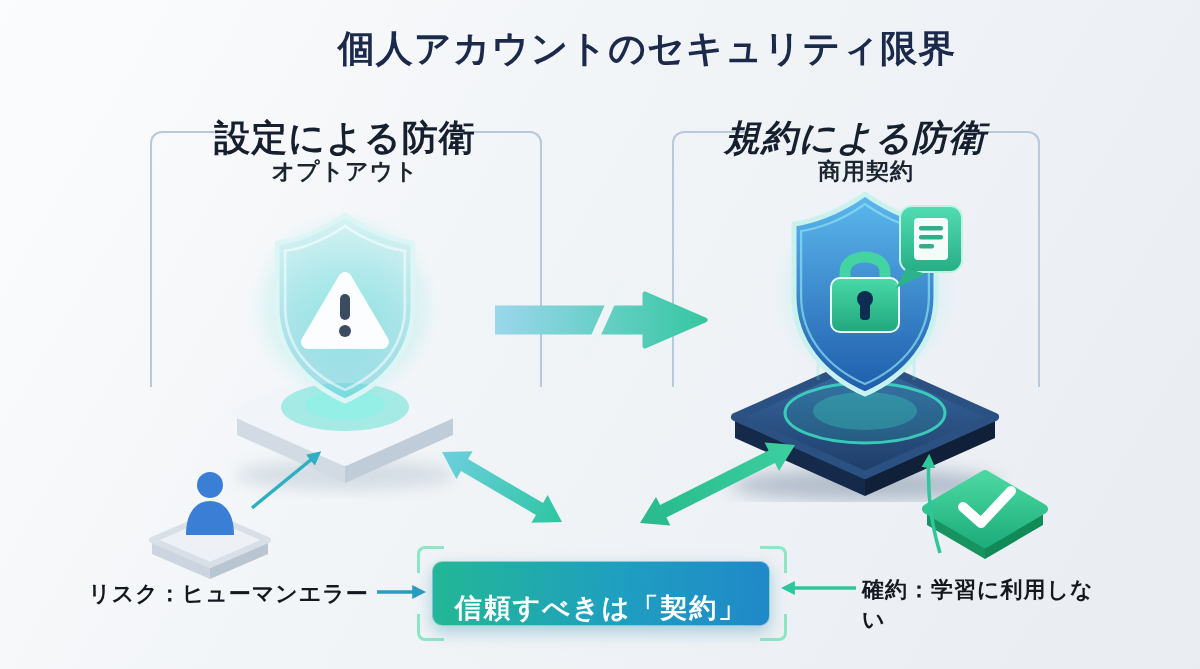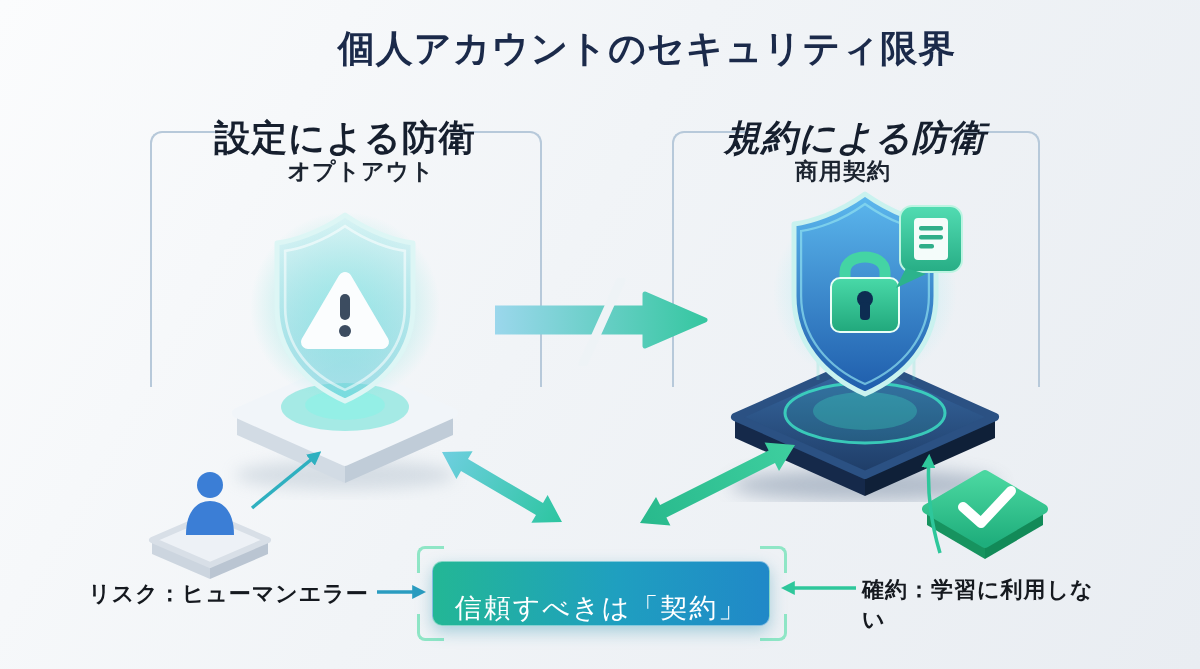--- a/index.html
+++ b/index.html
@@ -7,35 +7,35 @@
     position:relative;width:1200px;height:669px;overflow:hidden;
     background:linear-gradient(120deg,#fbfcfd 0%,#f1f4f7 45%,#e9edf2 100%);
     font-family:"DejaVu Sans","Liberation Sans",sans-serif;
   }
   .abs{position:absolute;}
   .title{
     left:0;top:24px;width:1200px;text-align:center;
     font-size:37px;font-weight:bold;color:#1b2a4a;letter-spacing:1px;padding-left:47px;
   }
   .panel-heading{font-size:36px;font-weight:bold;color:#161f2e;text-align:center;letter-spacing:1px;z-index:6;}
-  .panel-sub{font-size:23px;font-weight:bold;color:#1c2430;text-align:center;letter-spacing:1px;z-index:6;margin-left:16px;}
+  .panel-sub{font-size:23px;font-weight:bold;color:#1c2430;text-align:center;letter-spacing:1px;z-index:6;}
   .frame-seg{position:absolute;border:0 solid #b7c9da;z-index:1;}
   .fs-tl{border-left-width:2px;border-top-width:2px;border-top-left-radius:12px;}
   .fs-tr{border-right-width:2px;border-top-width:2px;border-top-right-radius:12px;}
   .illus{position:absolute;z-index:3;}
   .overlay{position:absolute;left:0;top:0;z-index:4;pointer-events:none;}
   .conclusion-box{
     left:432px;top:561px;width:336px;height:63px;z-index:5;
     border-radius:10px;border:1px solid rgba(255,255,255,0.45);
     background:linear-gradient(92deg,#23b795 0%,#1f9fc0 55%,#2088c8 100%);
     box-shadow:0 6px 16px rgba(31,140,170,0.35);
     display:flex;align-items:center;justify-content:center;
   }
   .conclusion-text{
-    color:#ffffff;font-size:27px;font-weight:normal;letter-spacing:2px;text-align:right;margin-top:28px;
+    color:#ffffff;font-size:27px;font-weight:bold;letter-spacing:2px;text-align:right;margin-top:28px;
   }
   .corner{position:absolute;width:24px;height:24px;border:3px solid #8fe6c6;z-index:5;}
   .c-tl{left:417px;top:546px;border-right:none;border-bottom:none;border-top-left-radius:8px;}
   .c-tr{left:760px;top:546px;border-left:none;border-bottom:none;border-top-right-radius:8px;}
   .c-bl{left:417px;top:614px;border-right:none;border-top:none;border-bottom-left-radius:8px;}
   .c-br{left:760px;top:614px;border-left:none;border-top:none;border-bottom-right-radius:8px;}
   .note-label{font-size:22px;font-weight:bold;color:#15191f;letter-spacing:1px;z-index:6;}
 </style>
 </head>
 <body>
@@ -46,21 +46,21 @@
 
   <div class="frame-seg fs-tl" style="left:150px;top:131px;width:80px;height:254px;"></div>
   <div class="frame-seg fs-tr" style="left:460px;top:131px;width:80px;height:254px;"></div>
 
   <div class="frame-seg fs-tl" style="left:672px;top:131px;width:75px;height:254px;"></div>
   <div class="frame-seg fs-tr" style="left:963px;top:131px;width:75px;height:254px;"></div>
 
   <div class="abs panel-heading" style="left:150px;top:114px;width:390px;">設定による防衛</div>
   <div class="abs panel-sub" style="left:150px;top:156px;width:390px;">オプトアウト</div>
   <div class="abs panel-heading" style="left:672px;top:114px;width:366px;font-style:italic;">規約による防衛</div>
-  <div class="abs panel-sub" style="left:661px;top:156px;width:332px;">商用契約</div>
+  <div class="abs panel-sub" style="left:700px;top:156px;width:332px;">商用契約</div>
 
   <svg class="illus" style="left:195px;top:185px;" width="300" height="315" viewBox="0 0 300 315">
     <defs>
       <radialGradient id="glowL" cx="50%" cy="50%" r="50%">
         <stop offset="0%" stop-color="#8ef0e6" stop-opacity="0.8"></stop>
         <stop offset="60%" stop-color="#6fe0d8" stop-opacity="0.3"></stop>
         <stop offset="100%" stop-color="#6fe0d8" stop-opacity="0"></stop>
       </radialGradient>
       <linearGradient id="shieldL" x1="0" y1="0" x2="0" y2="1">
         <stop offset="0%" stop-color="#c7f1f2" stop-opacity="0.55"></stop>

